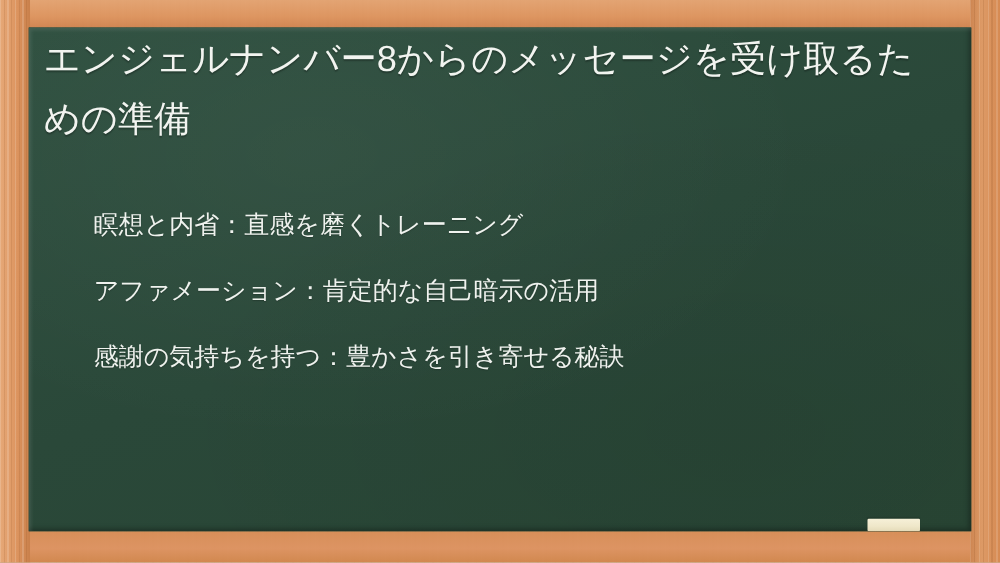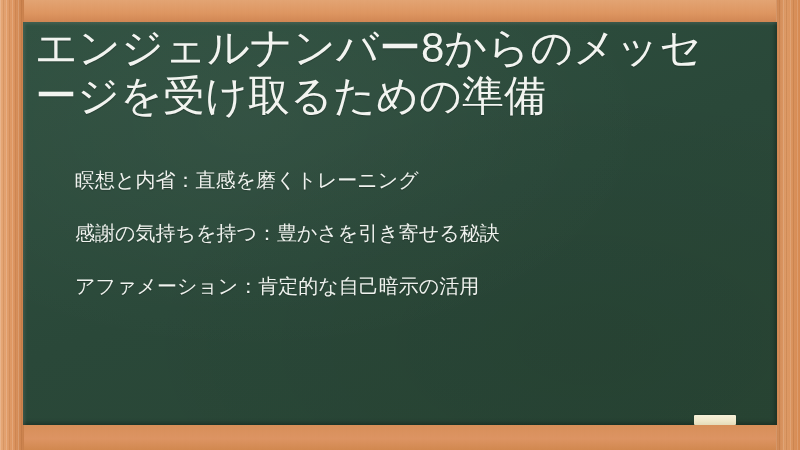--- a/index.html
+++ b/index.html
@@ -118,21 +118,21 @@
     padding: 0;
   }
 
   
   .title {
     position: absolute;
     left: 12px;
     top: 2px;
     width: 700px;
     color: #f2f4f0;
-    font-size: 42px;
+    font-size: 29px;
     line-height: 48px;
     font-weight: 400;
     letter-spacing: 0px;
     white-space: pre-line;
     text-shadow: 0 1px 1px rgba(0,0,0,0.25);
   }
 
   
   .body-list {
     position: absolute;
@@ -177,22 +177,22 @@
     <div class="frame-rail-right"></div>
   </div>
 
   <div class="board">
     <div class="board-inner">
 
       <div class="title">エンジェルナンバー8からのメッセージを受け取るための準備</div>
 
       <ul class="body-list">
         <li>瞑想と内省：直感を磨くトレーニング</li>
+        <li>アファメーション：肯定的な自己暗示の活用</li>
         <li>感謝の気持ちを持つ：豊かさを引き寄せる秘訣</li>
-        <li>アファメーション：肯定的な自己暗示の活用</li>
       </ul>
 
       <div class="chalk"></div>
 
     </div>
   </div>
 
 </div>
 
 </body></html>

